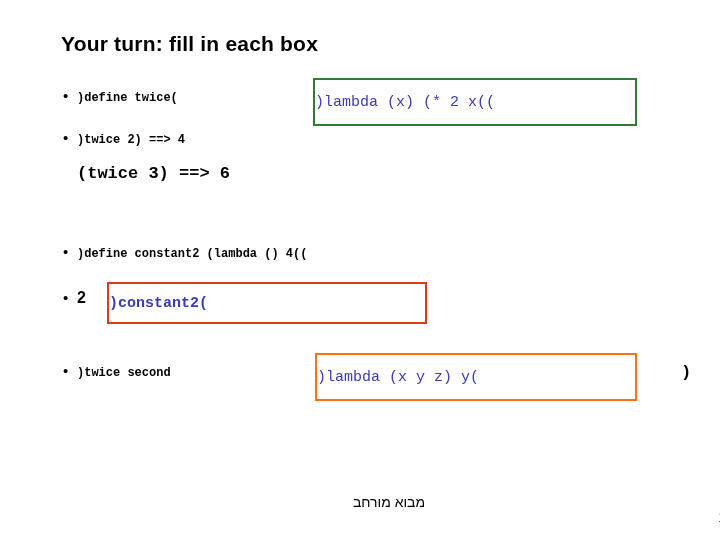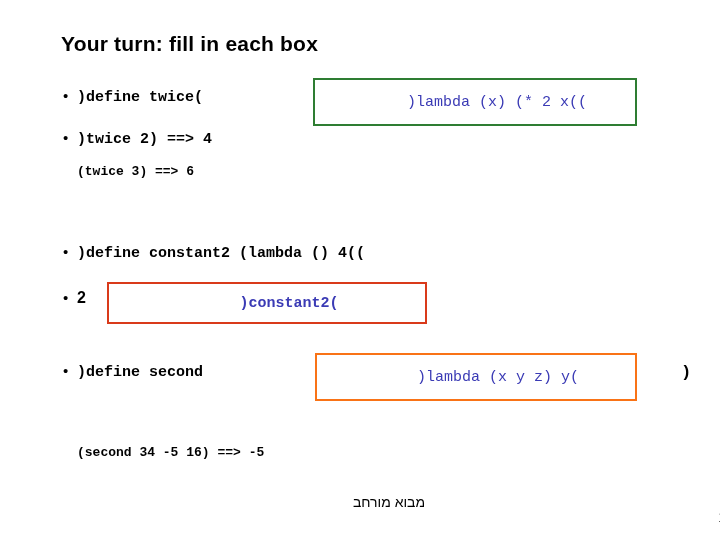--- a/index.html
+++ b/index.html
@@ -38,41 +38,39 @@
   .bullet-dot {
     width: 14px;
     font-size: 15px;
     line-height: 1;
     color: #000000;
     flex: 0 0 auto;
     text-align: left;
   }
   .mono {
     font-family: "Liberation Mono", monospace;
-    font-size: 15px;
+    font-size: 12px;
     color: #000000;
     white-space: pre;
     font-weight: bold;
     letter-spacing: 0px;
   }
   .cont-line {
     position: absolute;
     font-family: "Liberation Mono", monospace;
-    font-size: 13px;
+    font-size: 17px;
     font-weight: bold;
     color: #000000;
     white-space: pre;
   }
   .box {
     position: absolute;
     box-sizing: border-box;
     display: flex;
     align-items: center;
-    justify-content: center;
-    padding-left: 44px;
   }
   .box-green {
     border: 2px solid #2e7d32;
   }
   .box-red {
     border: 2px solid #d93a1a;
     font-weight: bold;
   }
   .box-purple {
     border: 2px solid #f97316;
@@ -148,28 +146,27 @@
     <span class="bullet-dot">•</span>
     <span class="plain-2">2</span>
   </div>
 
   <div class="box box-red" style="left:78px; top:282px; width:320px; height:42px;">
     <span class="box-text">)constant2(</span>
   </div>
 
   <div class="bullet-row" style="left:34px; top:363px;">
     <span class="bullet-dot">•</span>
-    <span class="mono">)define second</span>
+    <span class="mono">)twice second</span>
   </div>
 
   <div class="box box-purple" style="left:286px; top:353px; width:322px; height:48px;">
     <span class="box-text">)lambda (x y z) y(</span>
   </div>
 
   <div class="tail-paren" style="left:652px; top:363px;">)</div>
 
 
-  <div class="cont-line" style="left:48px; top:445px;">(second 34 -5 16) ==&gt; -5</div>
 
   <div class="footer-hebrew">מבוא מורחב</div>
   <div class="page-number">10</div>
 
 </div>
 
 </body></html>

